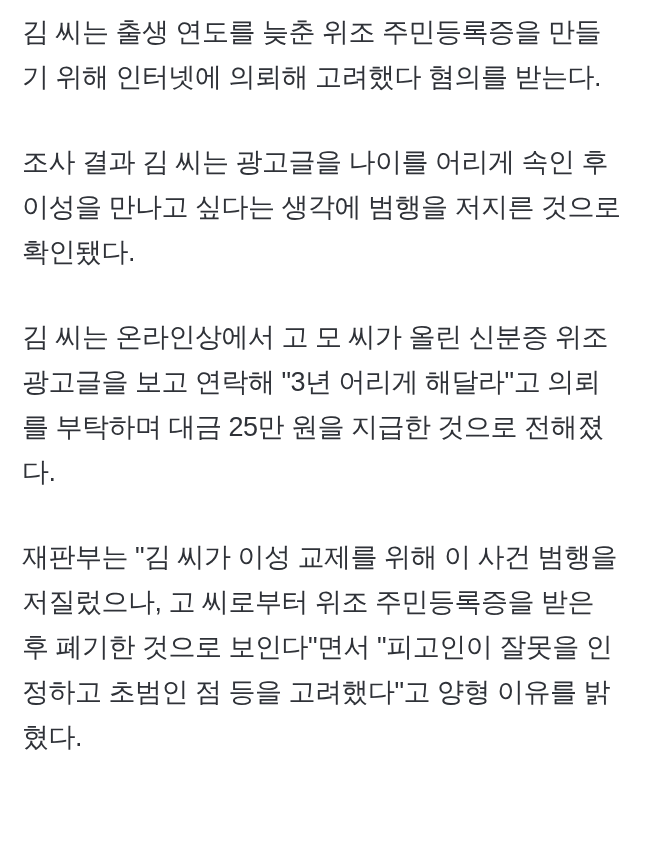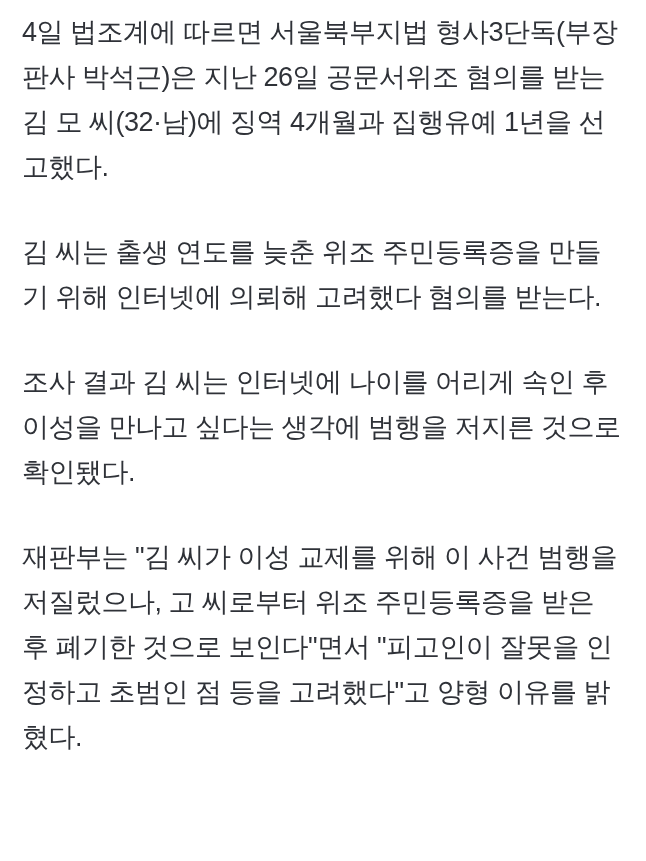--- a/index.html
+++ b/index.html
@@ -28,17 +28,17 @@
     padding: 0;
   }
   .article-body p:last-child {
     margin-bottom: 0;
   }
 </style>
 </head>
 <body style="background: rgb(255, 255, 255);">
 
 <div class="article-body" style="color: rgb(47, 50, 56);">
-  <p>4일 법조계에 따르면 서울북부지법 형사3단독(부장판사 박석근)은 지난 26일 공문서위조 혐의를 받는 김 모 씨(32·남)에 징역 4개월과 집행유예 1년을 선고했다.</p>
   <p>김 씨는 출생 연도를 늦춘 위조 주민등록증을 만들기 위해 인터넷에 의뢰해 고려했다 혐의를 받는다.</p>
-  <p>조사 결과 김 씨는 인터넷에 나이를 어리게 속인 후 이성을 만나고 싶다는 생각에 범행을 저지른 것으로 확인됐다.</p>
+  <p>조사 결과 김 씨는 광고글을 나이를 어리게 속인 후 이성을 만나고 싶다는 생각에 범행을 저지른 것으로 확인됐다.</p>
+  <p>김 씨는 온라인상에서 고 모 씨가 올린 신분증 위조 광고글을 보고 연락해 "3년 어리게 해달라"고 의뢰를 부탁하며 대금 25만 원을 지급한 것으로 전해졌다.</p>
   <p>재판부는 "김 씨가 이성 교제를 위해 이 사건 범행을 저질렀으나, 고 씨로부터 위조 주민등록증을 받은 후 폐기한 것으로 보인다"면서 "피고인이 잘못을 인정하고 초범인 점 등을 고려했다"고 양형 이유를 밝혔다.</p>
 </div>
 
 </body></html>

